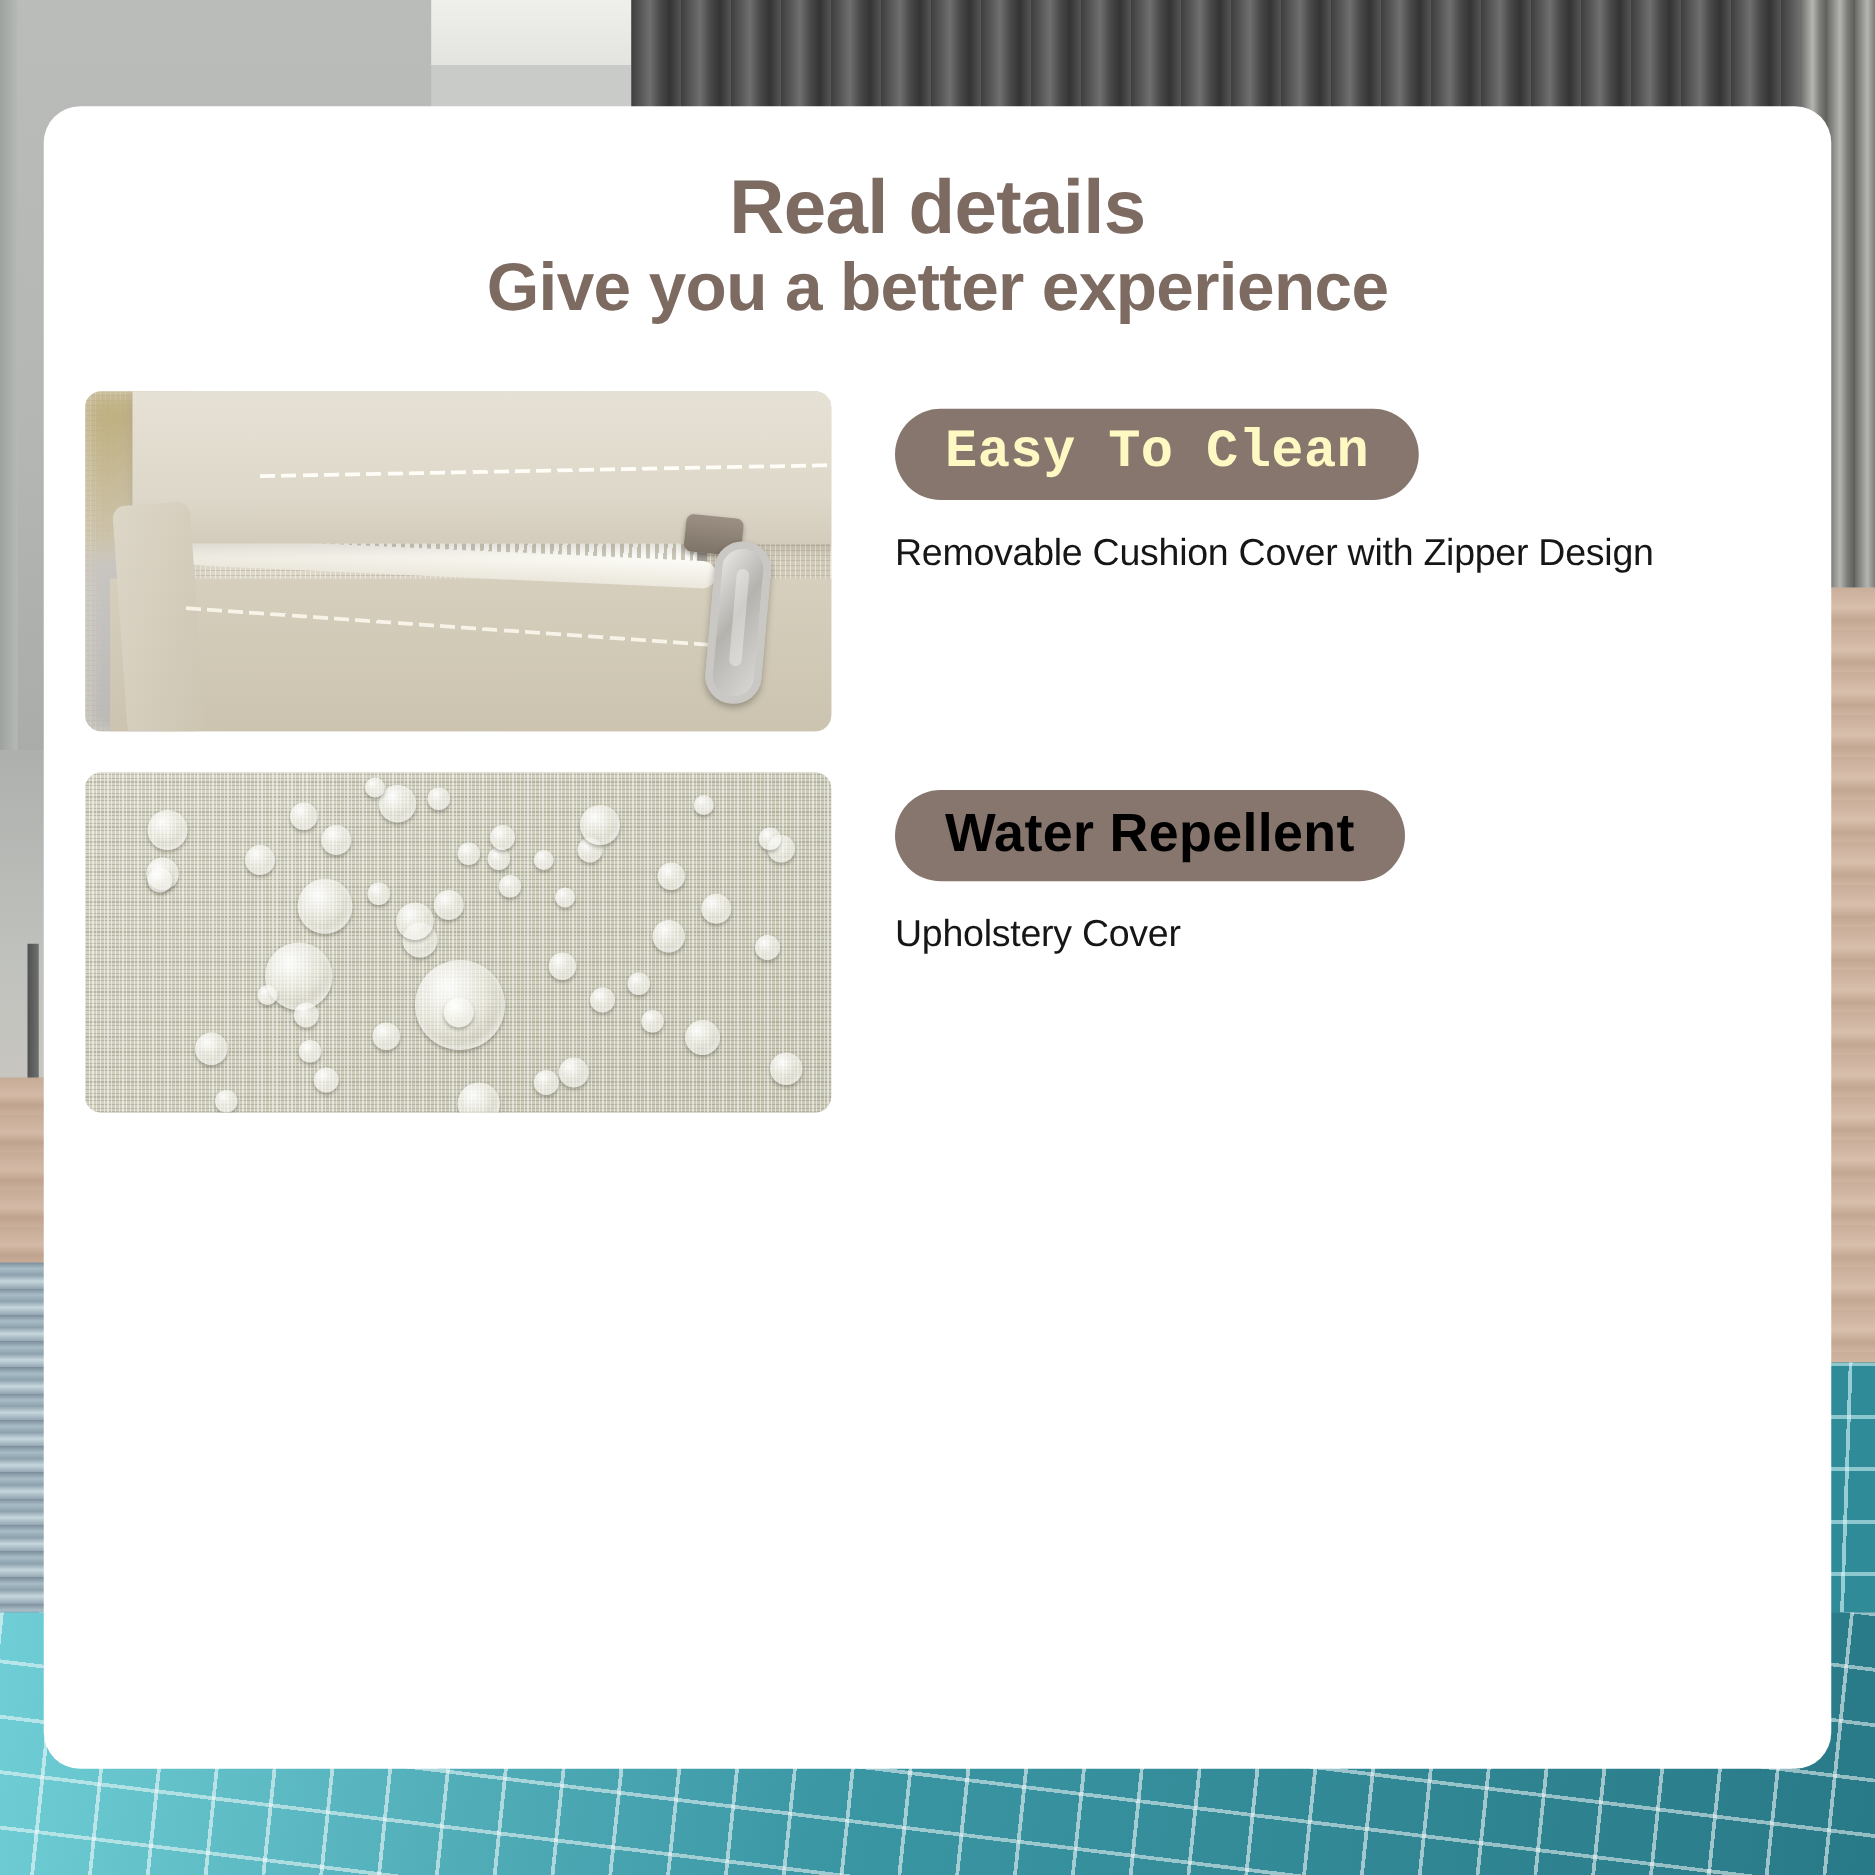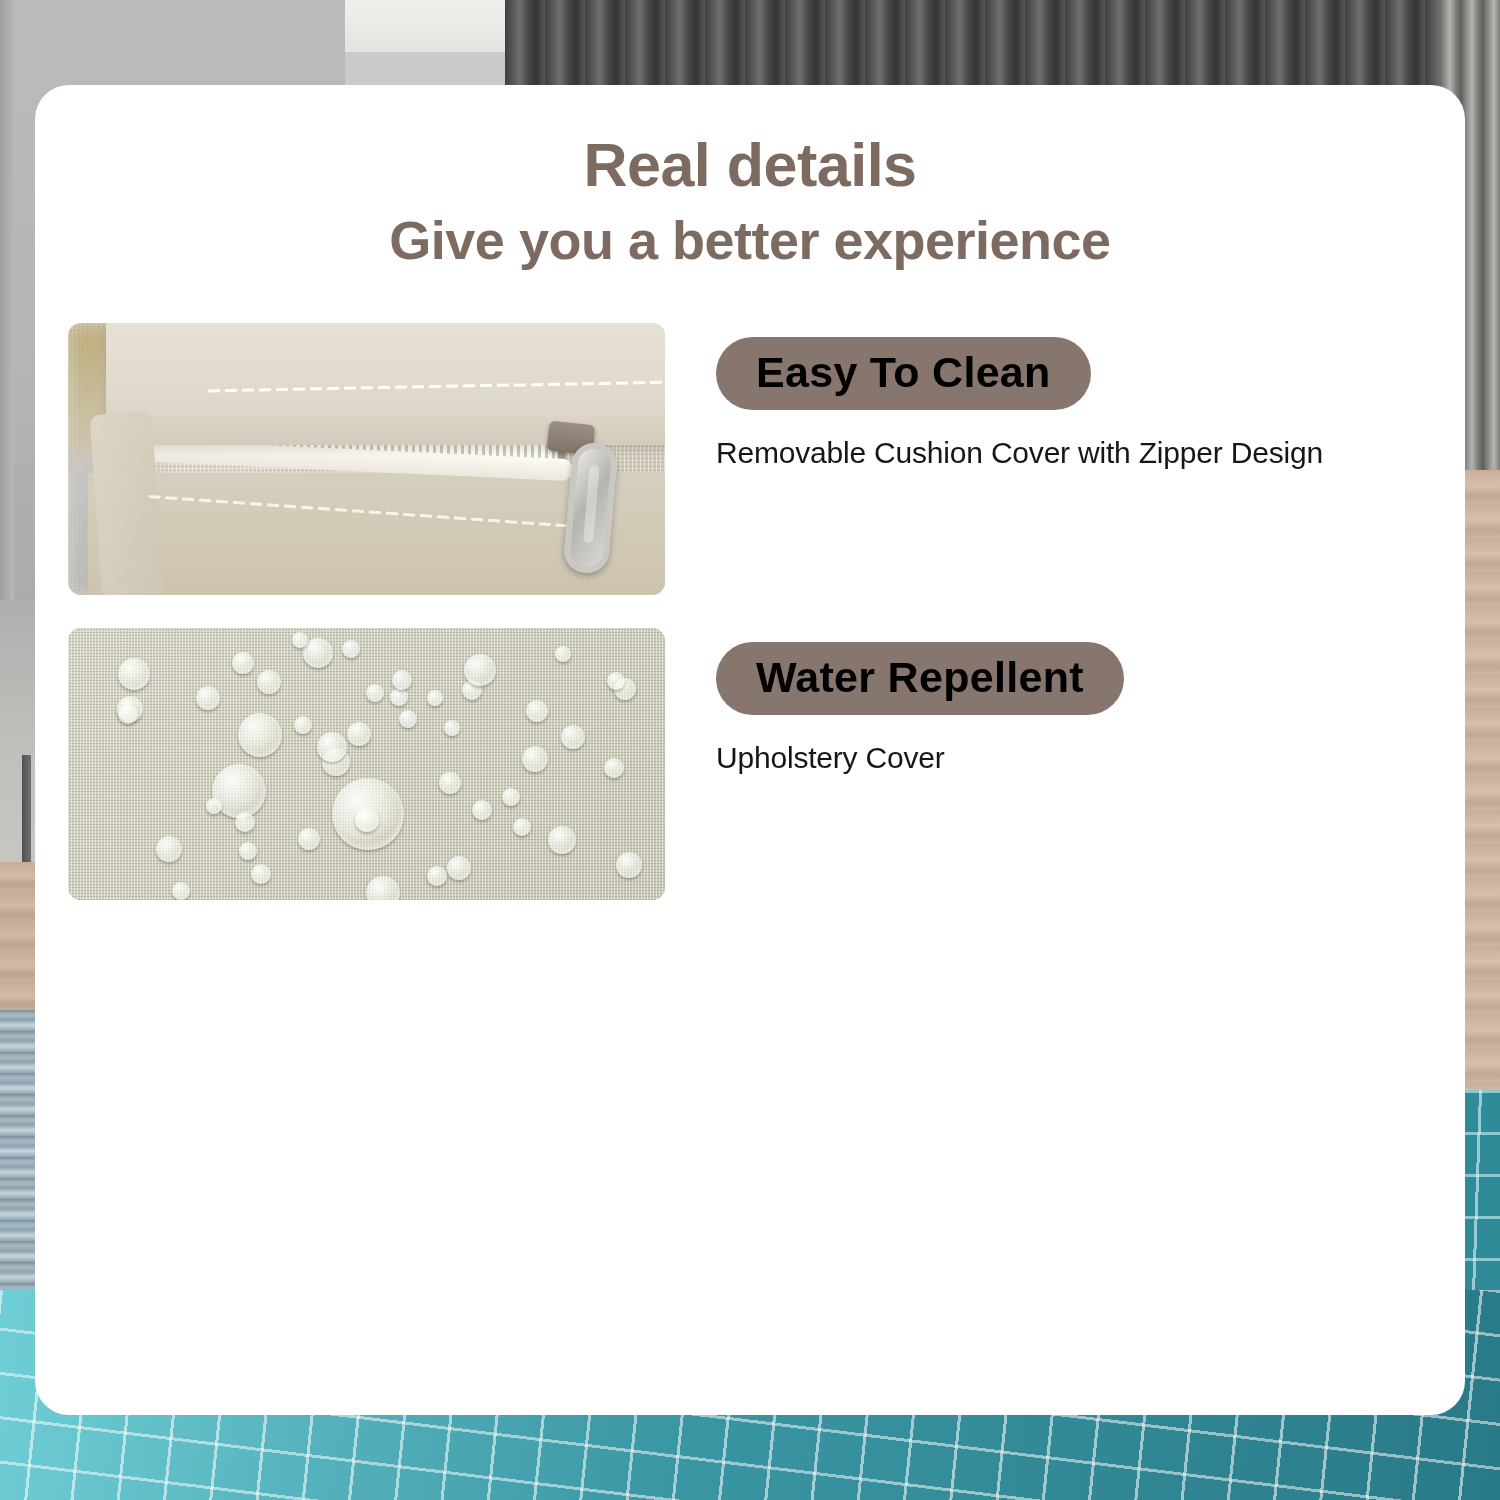--- a/index.html
+++ b/index.html
@@ -99,21 +99,21 @@
   }
 
   
   .heading { text-align:center; padding-top:48px; }
   .title {
     font-size:61px; font-weight:bold; letter-spacing:-.5px;
     line-height:1.05;
   }
   .subtitle {
     font-size:54px; font-weight:bold; letter-spacing:-.5px;
-    line-height:1.25; margin-top:10px;
+    line-height:1.25; 
   }
 
   
   .features { margin-top:48px; }
   .feature-row {
     display:flex; align-items:flex-start;
     padding-left:33px;
     margin-bottom:33px;
   }
   .feature-row:last-child { margin-bottom:0; }
@@ -287,21 +287,21 @@
   <div class="bg-curtain-right"></div>
   <div class="bg-floor-left"></div>
   <div class="bg-post"></div>
   <div class="bg-deck-left"></div>
   <div class="bg-deck-right"></div>
   <div class="bg-pool-left"></div>
   <div class="bg-pool-right"></div>
   <div class="bg-pool-main"></div>
 </div>
 
-<div id="card" style="background: rgb(255, 255, 255);">
+<div id="card" style="background: rgb(255, 255, 255); border-radius: 29px;">
 
   <div class="heading">
     <div class="title" style="color: rgb(125, 106, 97);">Real details</div>
     <div class="subtitle" style="color: rgb(125, 106, 97);">Give you a better experience</div>
   </div>
 
   <div class="features">
 
     <div class="feature-row">
       <div class="photo photo-zipper">
@@ -313,21 +313,21 @@
         <div class="zip-teeth"></div>
         <div class="zip-tape"></div>
         <div class="flap-top"></div>
         <div class="stitch-top"></div>
         <div class="fold-left"></div>
         <div class="stitch-bot"></div>
         <div class="slider"></div>
         <div class="pull"></div>
       </div>
       <div class="texts">
-        <div class="badge" style="background: rgb(135, 118, 110); color: #000000;">Easy To Clean</div>
+        <div class="badge" style="background: rgb(135, 118, 110); color: #fef9c3; font-family: Liberation Mono, monospace;">Easy To Clean</div>
         <div class="desc" style="color: rgb(22, 22, 22);">Removable Cushion Cover with Zipper Design</div>
       </div>
     </div>
 
 
     <div class="feature-row">
       <div class="photo photo-water">
         <div class="weave"></div>
         <div id="droplets">
             <div class="drop" style="left: 50.3px; top: 30px; width: 32px; height: 32px;"></div>

